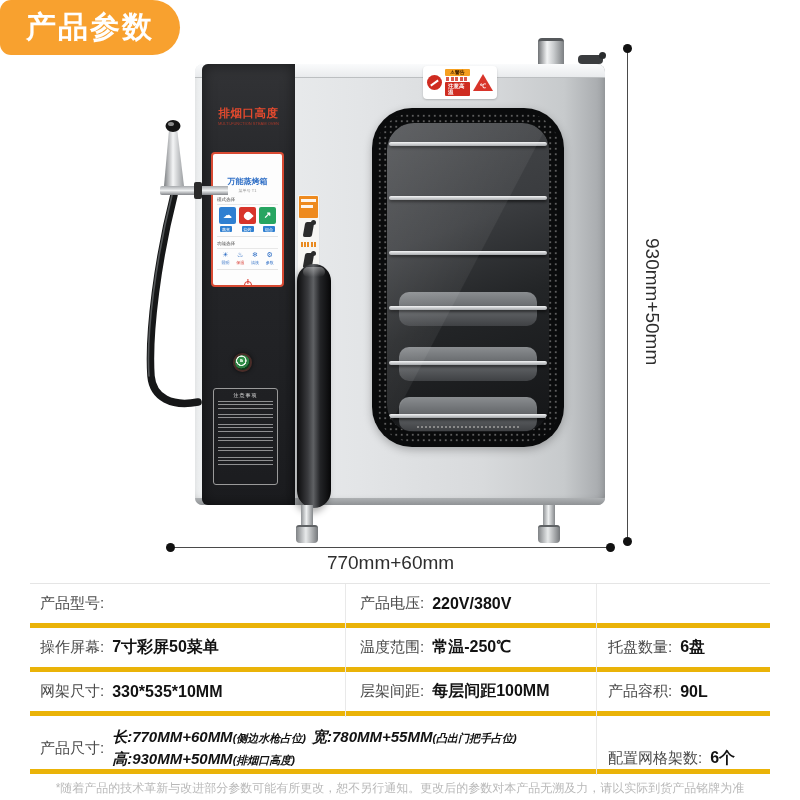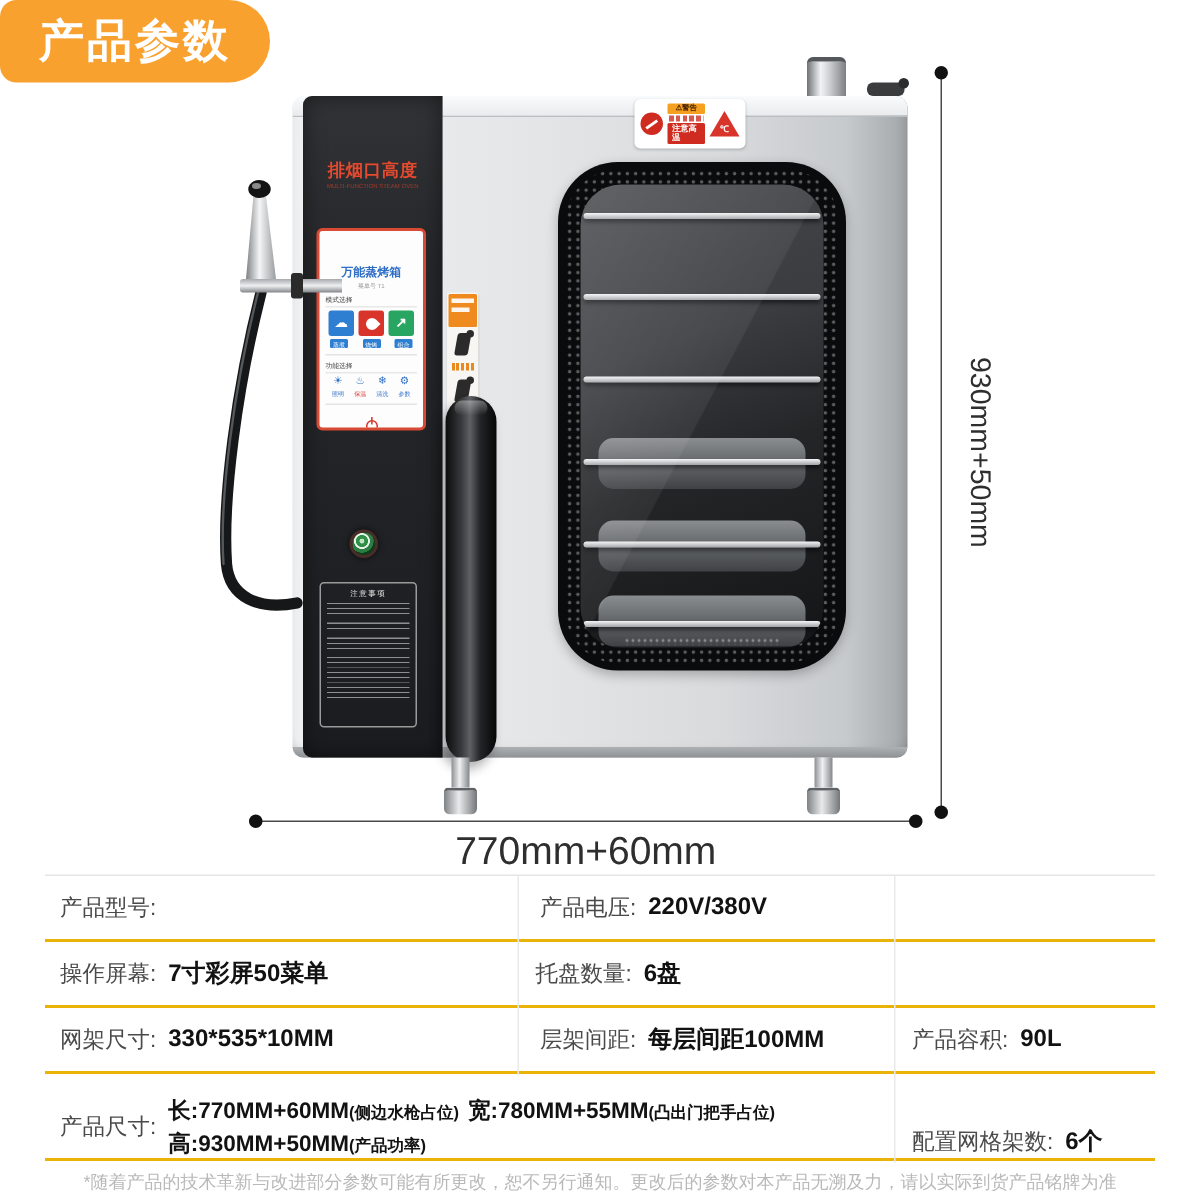--- a/index.html
+++ b/index.html
@@ -125,35 +125,35 @@
   .foot-l { left:296px; } .foot-r { left:538px; }
 
   
   .dim-v { position:absolute; left:627px; top:48px; width:1px; height:494px; background:#4a4a4a; }
   .dim-h { position:absolute; left:170px; top:547px; width:441px; height:1px; background:#4a4a4a; }
   .dot { position:absolute; width:9px; height:9px; border-radius:50%; background:#111; }
   .dtop { left:-4px; top:-4px; } .dbot { left:-4px; bottom:-4px; }
   .dl { left:-4px; top:-4px; } .dr { right:-4px; top:-4px; }
   .dim-v-label { position:absolute; left:663px; top:238px; transform:rotate(90deg); transform-origin:0 0;
     font-size:19px; color:#2e2e2e; white-space:nowrap; }
-  .dim-h-label { position:absolute; left:170px; top:552px; width:441px; text-align:center; font-size:26px; color:#2e2e2e; }
+  .dim-h-label { position:absolute; left:170px; top:552px; width:441px; text-align:center; font-size:19px; color:#2e2e2e; }
 
   
   .spec-table { position:absolute; left:30px; top:583px; width:740px; border-top:1px solid #e5e5e5; }
-  .srow { display:flex; align-items:center; height:44px; border-bottom:2px solid #eab308; white-space:nowrap; }
+  .srow { display:flex; align-items:center; height:44px; border-bottom:5px solid #eab308; white-space:nowrap; }
   .srow.size { height:58px;align-items:flex-end; }
   .cell { display:flex; align-items:center; gap:8px; }
   .c1 { width:315px; padding-left:10px; }
   .c2 { width:251px; padding-left:15px; }
   .c3 { flex:1; padding-left:12px; }
   .c12 { width:566px; padding-left:10px; display:flex; align-items:center; gap:8px; }
   .lbl { font-size:15px; color:#4a4a4a; }
   .val { font-size:16px; font-weight:700; color:#121212; }
   .size-lines { display:flex; flex-direction:column; gap:3px; }
-  .size-line { font-size:15px; font-weight:700; color:#121212; }
+  .size-line { font-size:15px; font-weight:700; color:#121212;font-style:italic; }
   .size-line .note { font-size:11px; }
   .size-line .gap { display:inline-block; width:6px; }
   .vsep { position:absolute; width:1px; background:#e9e9e9; top:0; }
   .vsep1 { left:315px; height:133px; }
   .vsep2 { left:566px; height:191px; }
 
   .disclaimer { position:absolute; left:0; right:0; top:780px; text-align:center; font-size:12px;
     color:#b9b9b9; white-space:nowrap; }
 </style>
 </head>
@@ -328,20 +328,24 @@
         <span class="lbl">产品电压:</span>
         <span class="val">220V/380V</span>
       </div>
     </div>
 
     <div class="srow">
       <div class="cell c1">
         <span class="lbl">操作屏幕:</span>
         <span class="val">7寸彩屏50菜单</span>
       </div>
+      <div class="cell c2">
+        <span class="lbl">温度范围:</span>
+        <span class="val">常温-250℃</span>
+      </div>
       <div class="cell c3">
         <span class="lbl">托盘数量:</span>
         <span class="val">6盘</span>
       </div>
     </div>
 
     <div class="srow">
       <div class="cell c1">
         <span class="lbl">网架尺寸:</span>
         <span class="val">330*535*10MM</span>
@@ -354,21 +358,21 @@
         <span class="lbl">产品容积:</span>
         <span class="val">90L</span>
       </div>
     </div>
 
     <div class="srow size">
       <div class="c12">
         <span class="lbl">产品尺寸:</span>
         <span class="size-lines">
           <span class="size-line"><span>长:770MM+60MM</span><span class="note">(侧边水枪占位)</span><span class="gap"></span><span>宽:780MM+55MM</span><span class="note">(凸出门把手占位)</span></span>
-          <span class="size-line"><span>高:930MM+50MM</span><span class="note">(产品功率)</span></span>
+          <span class="size-line"><span>高:930MM+50MM</span><span class="note">(排烟口高度)</span></span>
         </span>
       </div>
       <div class="cell c3">
         <span class="lbl">配置网格架数:</span>
         <span class="val">6个</span>
       </div>
     </div>
   </div>
 
   <div class="disclaimer">*随着产品的技术革新与改进部分参数可能有所更改，恕不另行通知。更改后的参数对本产品无溯及力，请以实际到货产品铭牌为准</div>

